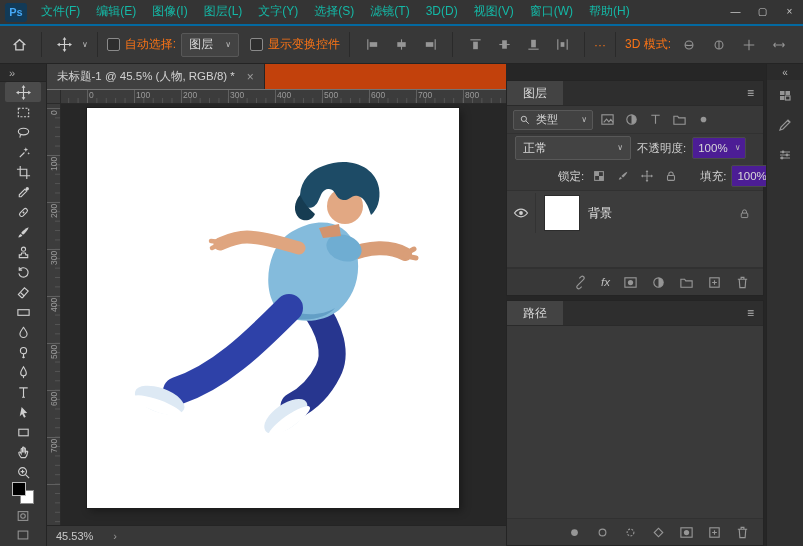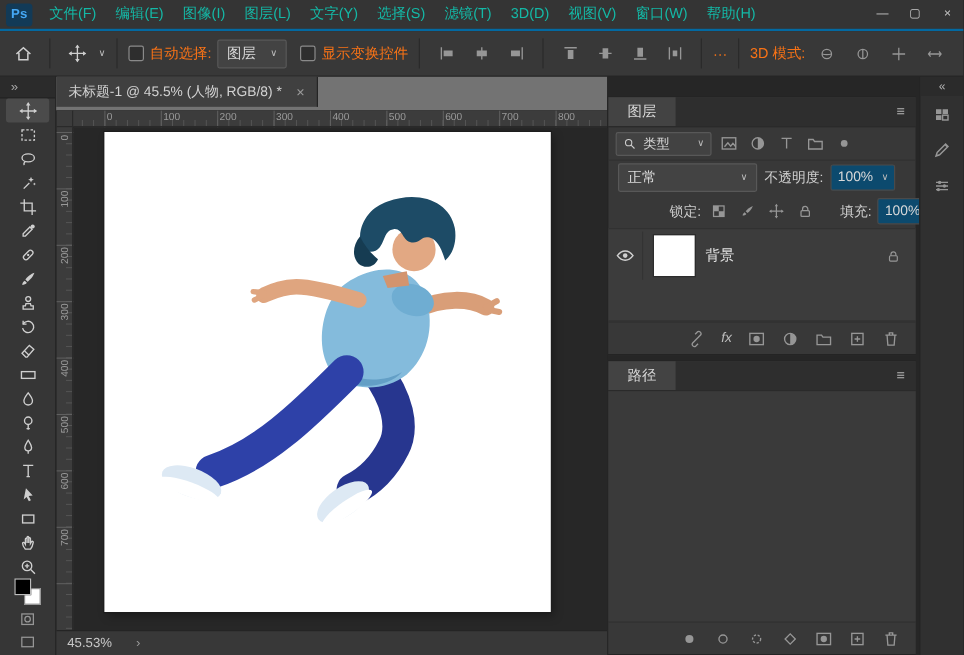--- a/index.html
+++ b/index.html
@@ -45,21 +45,21 @@
                 display:flex;align-items:center;padding-left:9px;box-sizing:border-box;font-size:11px;}
   .tool{width:36px;height:20px;display:flex;align-items:center;justify-content:center;border-radius:2px;flex:none;}
   .tool.active{background:#4b4b4b;}
   .swatches{margin-top:auto;margin-bottom:4px;position:relative;width:22px;height:22px;flex:none;}
   .swatch-fg{position:absolute;left:0;top:0;width:12px;height:12px;background:#000;border:1px solid #bdbdbd;}
   .swatch-bg{position:absolute;right:0;bottom:0;width:12px;height:12px;background:#fff;border:1px solid #8a8a8a;}
   .mini-tool{height:16px;display:flex;align-items:center;justify-content:center;margin-bottom:3px;flex:none;}
 
   
   .center{flex:1;display:flex;flex-direction:column;min-width:0;}
-  .tabbar{height:25px;background:#737373;border-bottom:3px solid #737373;display:flex;flex:none;align-items:flex-end;}
+  .tabbar{height:25px;background:#c2410c;border-bottom:1px solid #737373;display:flex;flex:none;align-items:flex-end;}
   .doc-tab{height:100%;background:#404040;border-right:1px solid #242424;display:flex;align-items:center;gap:12px;padding:0 10px;
            color:#d2d2d2;font-size:11.5px;white-space:nowrap;}
   .tab-close{color:#9b9b9b;font-size:12px;}
   .canvas-wrap{flex:1;position:relative;background:#272727;overflow:hidden;}
   .ruler-corner{position:absolute;left:0;top:0;width:14px;height:14px;background:#3c3c3c;border-right:1px solid #2a2a2a;border-bottom:1px solid #2a2a2a;box-sizing:border-box;}
   .ruler-top{position:absolute;left:14px;right:0;top:0;height:14px;background:#3c3c3c;border-bottom:1px solid #2a2a2a;box-sizing:border-box;
     display:flex;padding-left:28px;color:#9a9a9a;font-size:8.5px;overflow:hidden;
     background-image:linear-gradient(90deg,#606060 0 1px,transparent 1px),linear-gradient(90deg,#555 0 1px,transparent 1px);
     background-size:47px 14px,9.4px 5px;background-position:26px 0,26px 100%;background-repeat:repeat-x;}
   .ruler-top span{width:47px;flex:none;line-height:11px;}
@@ -86,21 +86,21 @@
   .ptab-row{height:24px;background:#2e2e2e;display:flex;align-items:stretch;border-bottom:1px solid #2a2a2a;}
   .ptab{padding:0 16px;display:flex;align-items:center;background:#434343;color:#d8d8d8;font-size:12px;}
   .pmenu{margin-left:auto;padding:0 9px;display:flex;align-items:center;color:#b5b5b5;font-size:12px;}
   .filter-row{height:27px;display:flex;align-items:center;gap:4px;padding:0 6px;border-bottom:1px solid #313131;}
   .search-select{height:20px;background:#424242;border:1px solid #585858;border-radius:2px;display:flex;align-items:center;
                  gap:5px;padding:0 5px;font-size:11px;flex:0 0 80px;box-sizing:border-box;}
   .fbtn{width:20px;height:20px;display:flex;align-items:center;justify-content:center;border-radius:2px;}
   .blend-row{height:28px;display:flex;align-items:center;gap:6px;padding:0 8px;text-align:right;}
   .blend-select{width:100px;justify-content:space-between;}
   .small-label{font-size:11.5px;color:#cfcfcf;white-space:nowrap;}
-  .value-box{height:20px;display:flex;align-items:center;gap:7px;padding:0 5px;border:1px solid #4a4a4a;border-radius:2px;background:#0c4a6e;font-size:11.5px;}
+  .value-box{height:20px;display:flex;align-items:center;gap:7px;padding:0 5px;border:1px solid #4a4a4a;border-radius:2px;background:#4c1d95;font-size:11.5px;}
   .lock-row{height:28px;display:flex;align-items:center;gap:5px;padding:0 8px;margin-left:43px;}
   .lock-icons{display:flex;gap:4px;}
   .layer-list{border-top:1px solid #313131;border-bottom:1px solid #313131;background:#3c3c3c;padding-top:2px;}
   .layer-row{height:40px;display:flex;align-items:center;}
   .layer-row.selected{background:#525252;}
   .eye-cell{width:28px;align-self:stretch;display:flex;align-items:center;justify-content:center;border-right:1px solid #333333;flex:none;}
   .thumb{width:34px;height:34px;margin:0 9px;flex:none;box-sizing:border-box;}
   .thumb.checker{background-color:#fff;
     background-image:linear-gradient(45deg,#c3c3c3 25%,transparent 25%,transparent 75%,#c3c3c3 75%),
                      linear-gradient(45deg,#c3c3c3 25%,transparent 25%,transparent 75%,#c3c3c3 75%);

